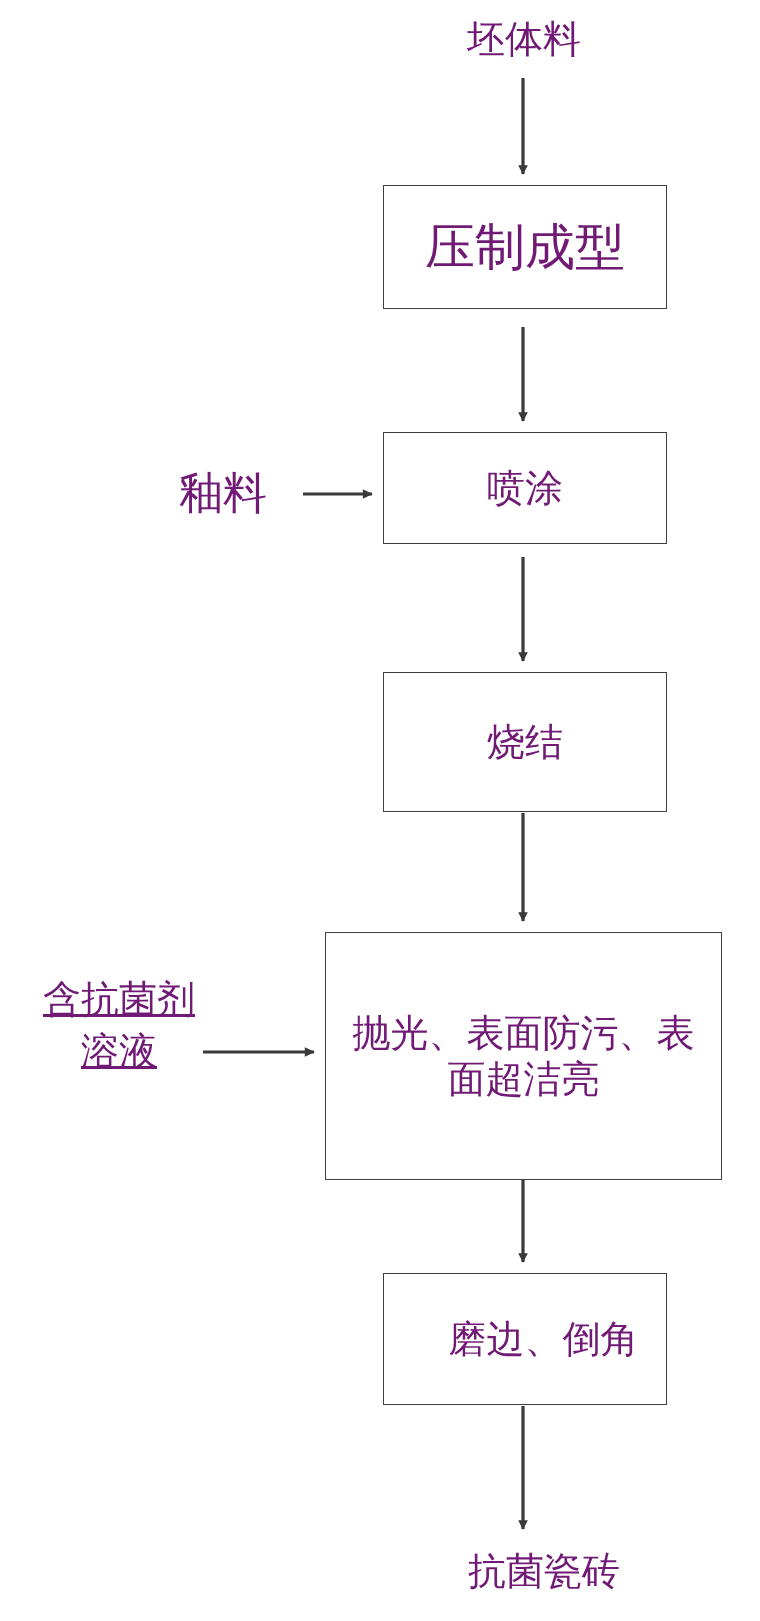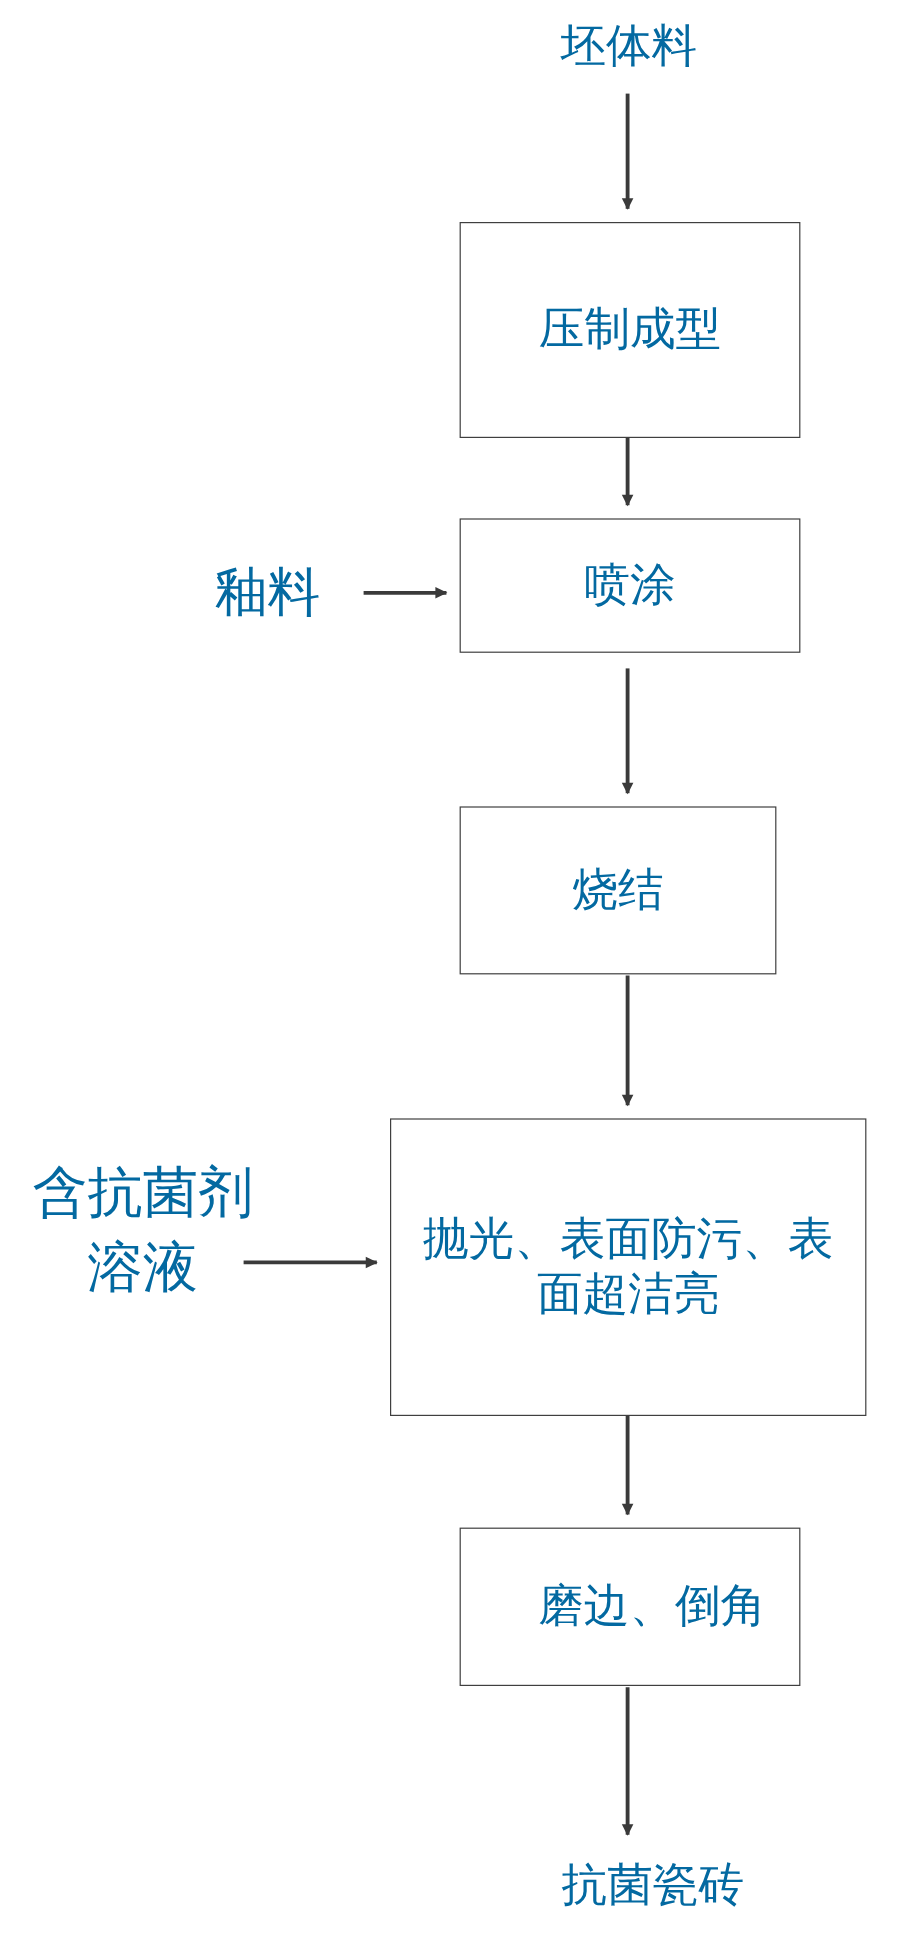--- a/index.html
+++ b/index.html
@@ -21,46 +21,46 @@
     width: 760px;
     height: 1621px;
   }
   .node {
     position: absolute;
     box-sizing: border-box;
     display: flex;
     align-items: center;
     justify-content: center;
     text-align: center;
-    color: #0369a1;
+    color: #701a75;
     line-height: 1.22;
   }
   .box {
     border: 1.6px solid #3f3f3f;
     background: #ffffff;
   }
   .terminal {
     border: none;
     background: transparent;
   }
   .side-label {
     border: none;
     background: transparent;
   }
   
   #node-start      { left: 404px; top: 8px;    width: 240px; height: 62px;  font-size: 38px; }
-  #node-press      { left: 383px; top: 185px;  width: 284px; height: 180px; font-size: 38px; }
+  #node-press      { left: 383px; top: 185px;  width: 284px; height: 124px; font-size: 50px; }
   #node-spray      { left: 383px; top: 432px;  width: 284px; height: 112px; font-size: 38px; }
-  #node-sinter     { left: 383px; top: 672px;  width: 264px; height: 140px; font-size: 38px; }
+  #node-sinter     { left: 383px; top: 672px;  width: 284px; height: 140px; font-size: 38px; }
   #node-polish     { left: 325px; top: 932px;  width: 397px; height: 248px; font-size: 38px; padding: 0 14px; }
   #node-grind      { left: 383px; top: 1273px; width: 284px; height: 132px; font-size: 38px; padding-left: 37px; }
   #node-end        { left: 424px; top: 1540px; width: 240px; height: 62px;  font-size: 38px; }
   #node-glaze      { left: 150px; top: 466px;  width: 146px; height: 56px;  font-size: 44px; }
-  #node-agent      { left: 8px;   top: 970px;  width: 222px; height: 110px; font-size: 46px;
-                     flex-direction: column; line-height: 1.38; }
+  #node-agent      { left: 8px;   top: 970px;  width: 222px; height: 110px; font-size: 38px;
+                     flex-direction: column; line-height: 1.38; text-decoration: underline; }
   .node span { display: block; white-space: pre-line; }
 </style>
 </head>
 <body>
 
 <svg id="flow-canvas" xmlns="http://www.w3.org/2000/svg" viewBox="0 0 760 1621">
   <defs>
     <marker id="arrowDown" markerWidth="12" markerHeight="12" refX="5.2" refY="9.4" orient="0" markerUnits="userSpaceOnUse">
       <path d="M 0.4 0.6 L 10 0.6 L 5.2 10.2 Z" fill="#3a3a3a"></path>
     </marker>

